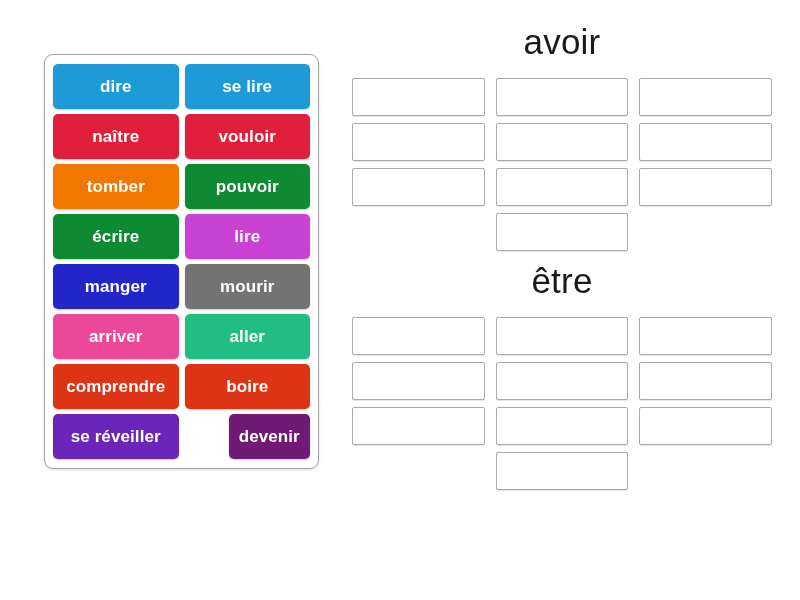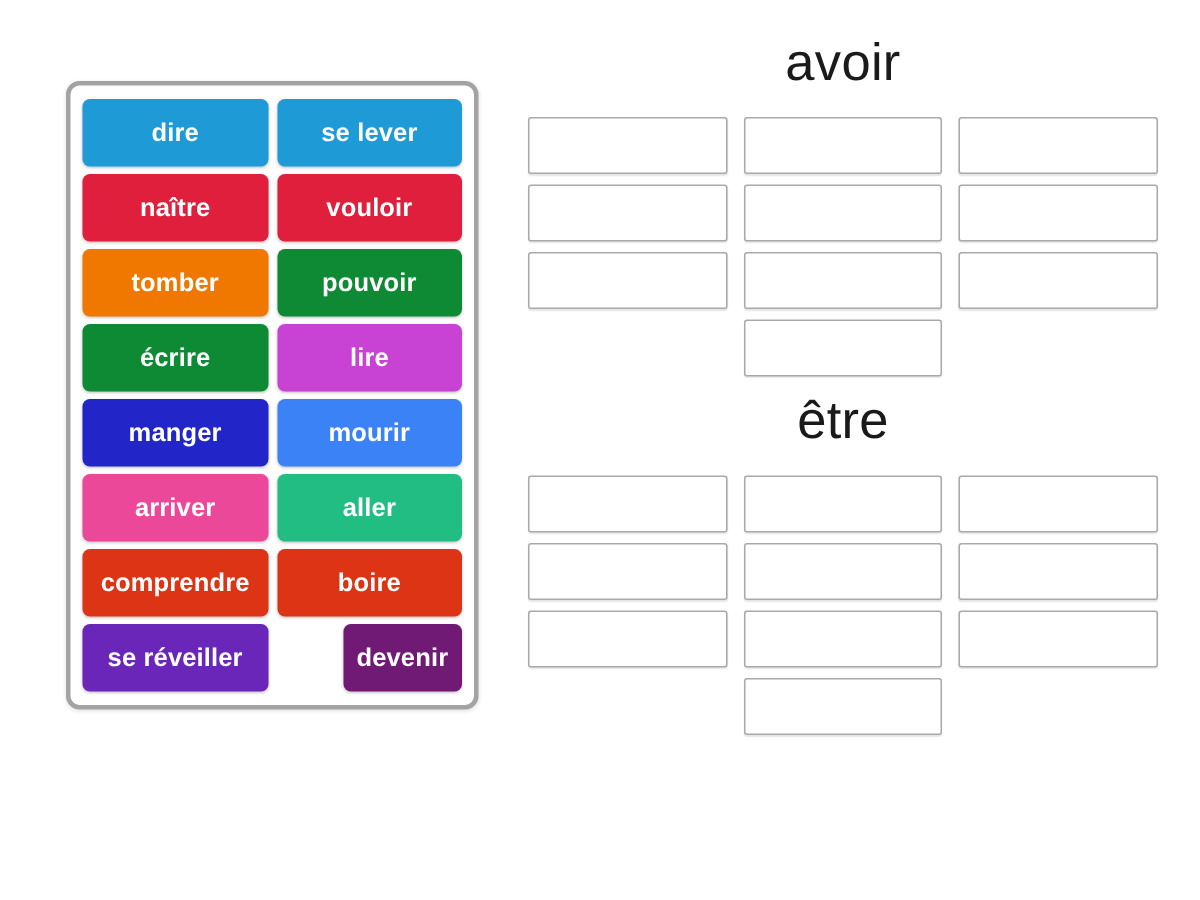--- a/index.html
+++ b/index.html
@@ -21,21 +21,21 @@
   }
 
   
   .tiles-panel {
     position: absolute;
     left: 44px;
     top: 54px;
     width: 275px;
     box-sizing: border-box;
     background: #ffffff;
-    border: 3px solid #a3a3a3;
+    border: 1px solid #a3a3a3;
     border-radius: 9px;
     box-shadow: 0 1px 3px rgba(0,0,0,0.13);
     padding: 9px 8px 9px 8px;
   }
 
   .tiles-grid {
     display: grid;
     grid-template-columns: 1fr 1fr;
     gap: 5px 6px;
   }
@@ -108,29 +108,29 @@
   }
 </style>
 </head>
 <body>
 
 <div id="app">
 
   <div class="tiles-panel">
     <div class="tiles-grid" id="tiles-grid">
         <div class="tile" style="background: rgb(30, 155, 215);">dire</div>
-        <div class="tile" style="background: rgb(30, 155, 215);">se lever</div>
+        <div class="tile" style="background: rgb(30, 155, 215);">se lire</div>
         <div class="tile" style="background: rgb(224, 31, 61);">naître</div>
         <div class="tile" style="background: rgb(224, 31, 61);">vouloir</div>
         <div class="tile" style="background: rgb(240, 120, 0);">tomber</div>
         <div class="tile" style="background: rgb(15, 138, 52);">pouvoir</div>
         <div class="tile" style="background: rgb(15, 138, 52);">écrire</div>
         <div class="tile" style="background: rgb(200, 67, 212);">lire</div>
         <div class="tile" style="background: rgb(34, 38, 200);">manger</div>
-        <div class="tile" style="background: #3b82f6;">mourir</div>
+        <div class="tile" style="background: #737373;">mourir</div>
         <div class="tile" style="background: #ec4899;">arriver</div>
         <div class="tile" style="background: rgb(34, 189, 131);">aller</div>
         <div class="tile" style="background: rgb(222, 52, 22);">comprendre</div>
         <div class="tile" style="background: rgb(222, 52, 22);">boire</div>
         <div class="tile" style="background: rgb(106, 38, 184);">se réveiller</div>
         <div class="tile" style="background: #701a75; margin-left: 44px;">devenir</div>
       </div>
   </div>
 
   <div class="zones" id="zone-groups">

